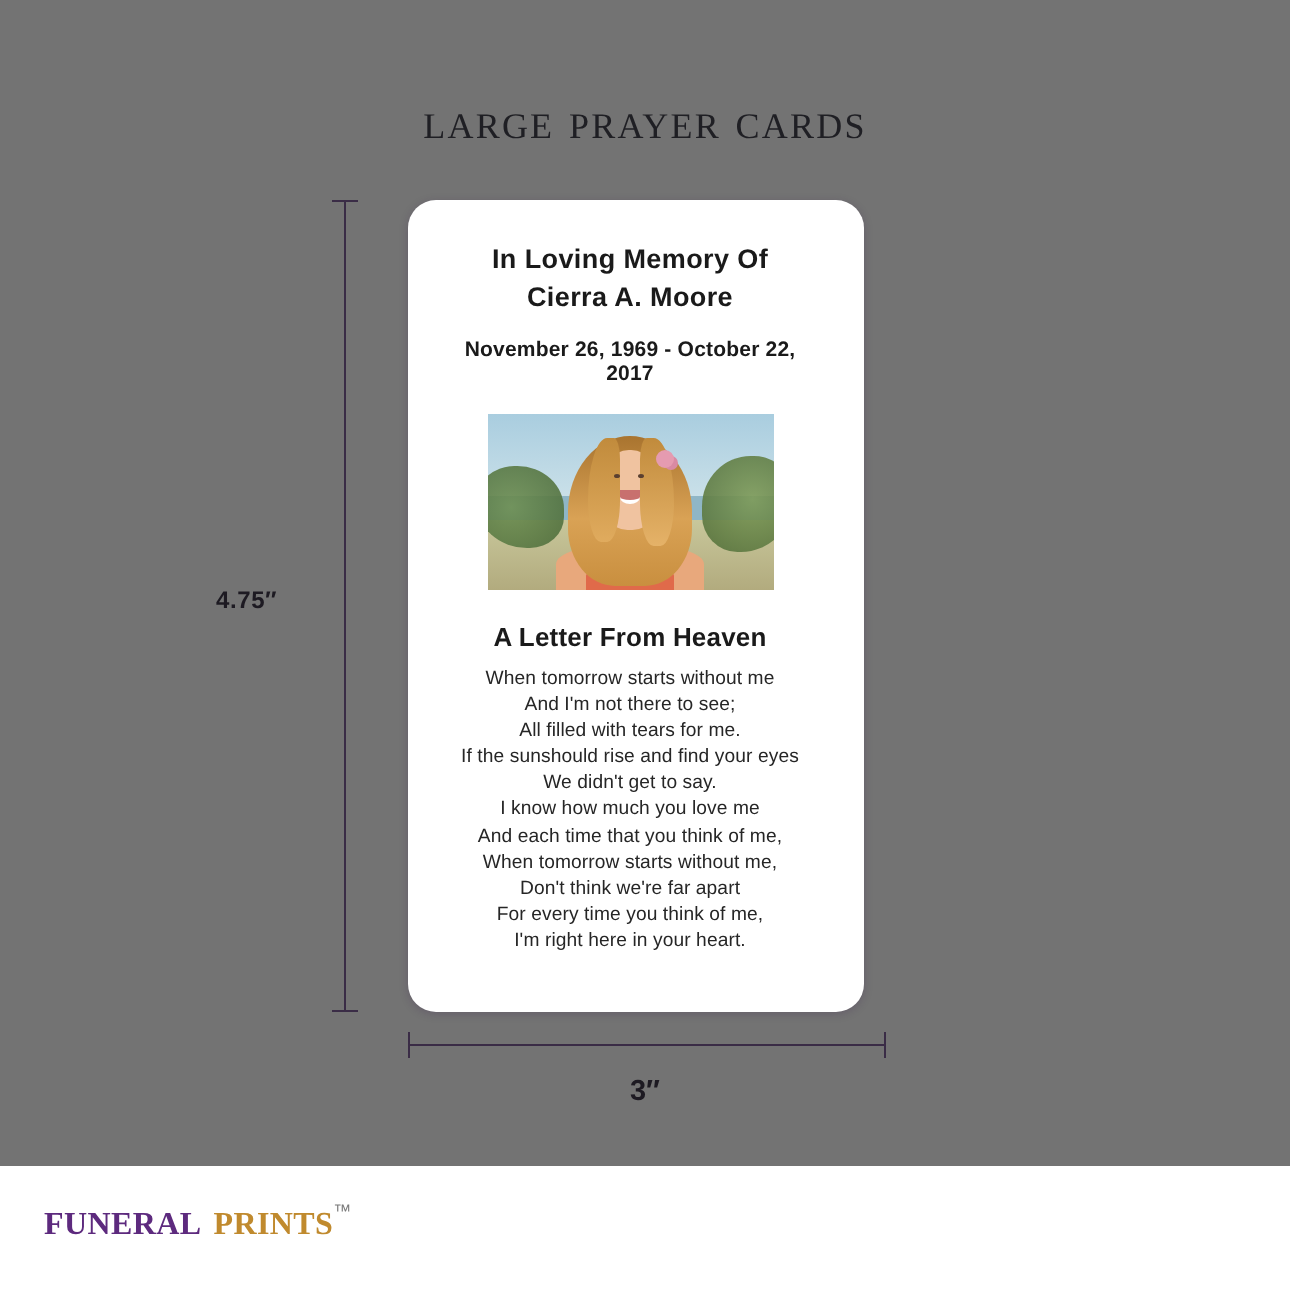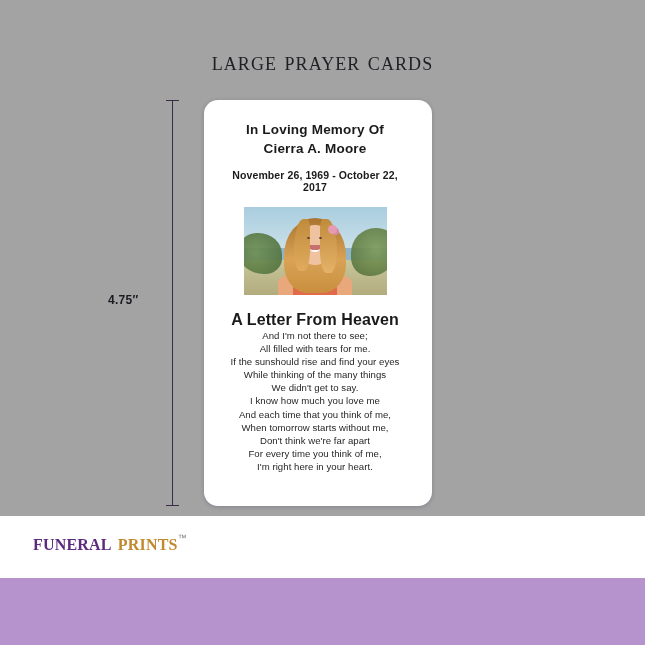--- a/index.html
+++ b/index.html
@@ -11,22 +11,22 @@
     height: 645px;
     font-family: "Liberation Sans", sans-serif;
     background: #b693cd;
     overflow: hidden;
     position: relative;
   }
   #page {
     position: absolute;
     left: 0; top: 0;
     width: 645px;
-    height: 578px;
-    background: #a3a3a3;
+    height: 645px;
+    background: #737373;
   }
 
   
   .page-title {
     position: absolute;
     top: 48px;
     left: 0;
     width: 645px;
     text-align: center;
     color: #1f1f24;
@@ -179,22 +179,23 @@
     position: absolute;
     left: 50%; bottom: 0;
     transform: translateX(-50%);
     width: 44px; height: 14%;
     background: #e06a4a;
     border-radius: 40% 40% 0 0;
   }
 
   
   .poem-title {
-    font-size: 16px;
-    font-weight: bold;
+    font-size: 13px;
+    font-weight: bold;
+    margin-bottom: 7px;
     letter-spacing: 0.1px;
   }
   .poem {
     font-size: 9.6px;
     line-height: 13.1px;
     color: #262626;
     letter-spacing: 0.05px;
   }
   .poem div { white-space: nowrap; }
 
@@ -271,21 +272,20 @@
     font-family: "Liberation Serif", serif;
     font-size: 23px;
     letter-spacing: 0.2px;
     white-space: nowrap;
   }
   .logo-funeral {
     color: #5d2a7e;
     font-weight: bold;
     font-variant: small-caps;
     text-transform: lowercase;
-    margin-left: 11px;
   }
   .logo-prints {
     color: #c08a2e;
     font-weight: bold;
     font-variant: small-caps;
     text-transform: lowercase;
     margin-left: 6px;
   }
   .logo-tm {
     color: #7a7a7a;
@@ -322,24 +322,24 @@
       <div class="hair-front-l"></div>
       <div class="hair-front-r"></div>
       <div class="eye-l"></div>
       <div class="eye-r"></div>
       <div class="smile"></div>
       <div class="flower"></div>
     </div>
 
     <div class="poem-title">A Letter From Heaven</div>
     <div class="poem">
+        <div>When tomorrow starts without me</div>
         <div>And I'm not there to see;</div>
         <div>All filled with tears for me.</div>
         <div>If the sunshould rise and find your eyes</div>
-        <div>While thinking of the many things</div>
         <div>We didn't get to say.</div>
         <div>I know how much you love me</div>
         <div>And each time that you think of me,</div>
         <div>When tomorrow starts without me,</div>
         <div>Don't think we're far apart</div>
         <div>For every time you think of me,</div>
         <div>I'm right here in your heart.</div>
       </div>
   </div>
 

